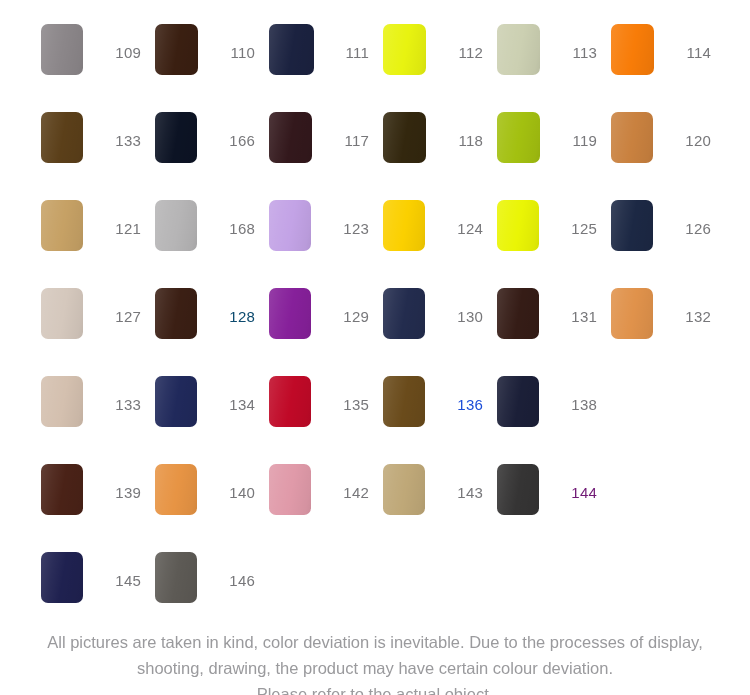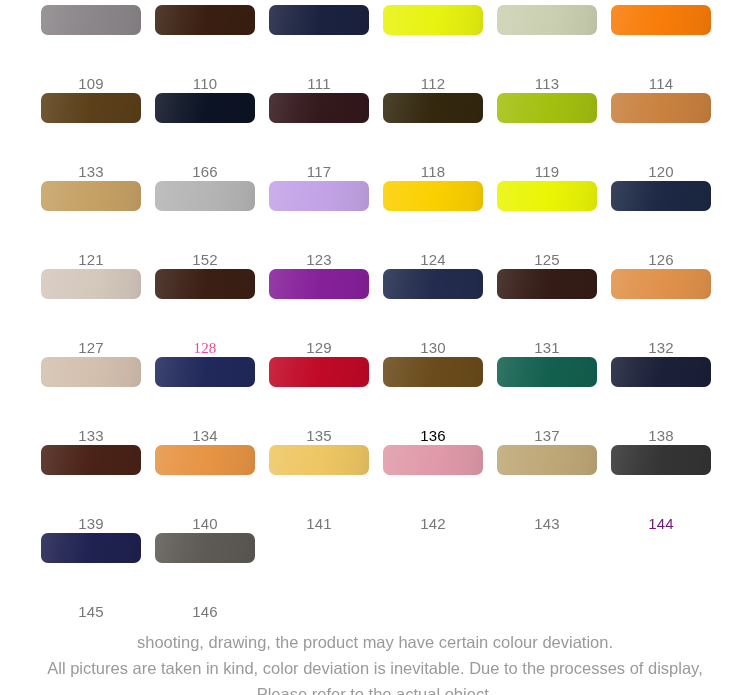--- a/index.html
+++ b/index.html
@@ -27,21 +27,20 @@
     justify-content: flex-start;
     padding-left: 41px;
     box-sizing: border-box;
     height: 88px;
   }
 
   .swatch-cell {
     width: 100px;
     margin-right: 14px;
     display: flex;
-    flex-direction: column;
     align-items: center;
     gap: 32px;
   }
 
   .swatch-chip {
     width: 100px;
     height: 51px;
     border-radius: 7px;
     position: relative;
     overflow: hidden;
@@ -142,21 +141,21 @@
         <div class="swatch-label" style="color: rgb(119, 119, 122);">120</div>
       </div>
     </div>
     <div class="swatch-row">
       <div class="swatch-cell">
         <div class="swatch-chip" style="background-color: rgb(198, 161, 101);"></div>
         <div class="swatch-label" style="color: rgb(119, 119, 122);">121</div>
       </div>
       <div class="swatch-cell">
         <div class="swatch-chip" style="background-color: rgb(182, 181, 182);"></div>
-        <div class="swatch-label" style="color: rgb(119, 119, 122);">152</div>
+        <div class="swatch-label" style="color: rgb(119, 119, 122);">168</div>
       </div>
       <div class="swatch-cell">
         <div class="swatch-chip" style="background-color: rgb(195, 163, 230);"></div>
         <div class="swatch-label" style="color: rgb(119, 119, 122); text-align: right;">123</div>
       </div>
       <div class="swatch-cell">
         <div class="swatch-chip" style="background-color: rgb(251, 208, 0);"></div>
         <div class="swatch-label" style="color: rgb(119, 119, 122);">124</div>
       </div>
       <div class="swatch-cell">
@@ -168,21 +167,21 @@
         <div class="swatch-label" style="color: rgb(119, 119, 122);">126</div>
       </div>
     </div>
     <div class="swatch-row">
       <div class="swatch-cell">
         <div class="swatch-chip" style="background-color: rgb(213, 200, 189);"></div>
         <div class="swatch-label" style="color: rgb(119, 119, 122);">127</div>
       </div>
       <div class="swatch-cell">
         <div class="swatch-chip" style="background-color: rgb(59, 31, 20);"></div>
-        <div class="swatch-label" style="color: #ec4899; font-family: Liberation Serif, serif;">128</div>
+        <div class="swatch-label" style="color: #0c4a6e;">128</div>
       </div>
       <div class="swatch-cell">
         <div class="swatch-chip" style="background-color: rgb(134, 32, 154);"></div>
         <div class="swatch-label" style="color: rgb(119, 119, 122);">129</div>
       </div>
       <div class="swatch-cell">
         <div class="swatch-chip" style="background-color: rgb(35, 44, 78);"></div>
         <div class="swatch-label" style="color: rgb(119, 119, 122);">130</div>
       </div>
       <div class="swatch-cell">
@@ -202,45 +201,37 @@
       <div class="swatch-cell">
         <div class="swatch-chip" style="background-color: rgb(32, 41, 91);"></div>
         <div class="swatch-label" style="color: rgb(119, 119, 122);">134</div>
       </div>
       <div class="swatch-cell">
         <div class="swatch-chip" style="background-color: rgb(192, 9, 39);"></div>
         <div class="swatch-label" style="color: rgb(119, 119, 122);">135</div>
       </div>
       <div class="swatch-cell">
         <div class="swatch-chip" style="background-color: rgb(106, 75, 27);"></div>
-        <div class="swatch-label" style="color: #000000;">136</div>
-      </div>
-      <div class="swatch-cell">
-        <div class="swatch-chip" style="background-color: rgb(19, 96, 79);"></div>
-        <div class="swatch-label" style="color: rgb(119, 119, 122);">137</div>
+        <div class="swatch-label" style="color: #1d4ed8;">136</div>
       </div>
       <div class="swatch-cell">
         <div class="swatch-chip" style="background-color: rgb(27, 31, 56);"></div>
         <div class="swatch-label" style="color: rgb(119, 119, 122);">138</div>
       </div>
     </div>
     <div class="swatch-row">
       <div class="swatch-cell">
         <div class="swatch-chip" style="background-color: rgb(74, 34, 23);"></div>
         <div class="swatch-label" style="color: rgb(119, 119, 122);">139</div>
       </div>
       <div class="swatch-cell">
         <div class="swatch-chip" style="background-color: rgb(231, 148, 68);"></div>
         <div class="swatch-label" style="color: rgb(119, 119, 122);">140</div>
       </div>
       <div class="swatch-cell">
-        <div class="swatch-chip" style="background-color: rgb(238, 198, 99);"></div>
-        <div class="swatch-label" style="color: rgb(119, 119, 122);">141</div>
-      </div>
-      <div class="swatch-cell">
         <div class="swatch-chip" style="background-color: rgb(224, 154, 169);"></div>
         <div class="swatch-label" style="color: rgb(119, 119, 122);">142</div>
       </div>
       <div class="swatch-cell">
         <div class="swatch-chip" style="background-color: rgb(191, 168, 120);"></div>
         <div class="swatch-label" style="color: rgb(119, 119, 122);">143</div>
       </div>
       <div class="swatch-cell">
         <div class="swatch-chip" style="background-color: rgb(53, 52, 52);"></div>
         <div class="swatch-label" style="color: #701a75; text-align: right;">144</div>
@@ -252,16 +243,16 @@
         <div class="swatch-label" style="color: rgb(119, 119, 122);">145</div>
       </div>
       <div class="swatch-cell">
         <div class="swatch-chip" style="background-color: rgb(93, 90, 85);"></div>
         <div class="swatch-label" style="color: rgb(119, 119, 122);">146</div>
       </div>
     </div>
   </div>
 
 <div id="disclaimer" style="color: rgb(154, 154, 157);">
+    <span class="line">All pictures are taken in kind, color deviation is inevitable. Due to the processes of display,</span>
     <span class="line">shooting, drawing, the product may have certain colour deviation.</span>
-    <span class="line">All pictures are taken in kind, color deviation is inevitable. Due to the processes of display,</span>
     <span class="line">Please refer to the actual object.</span>
   </div>
 
 </body></html>

